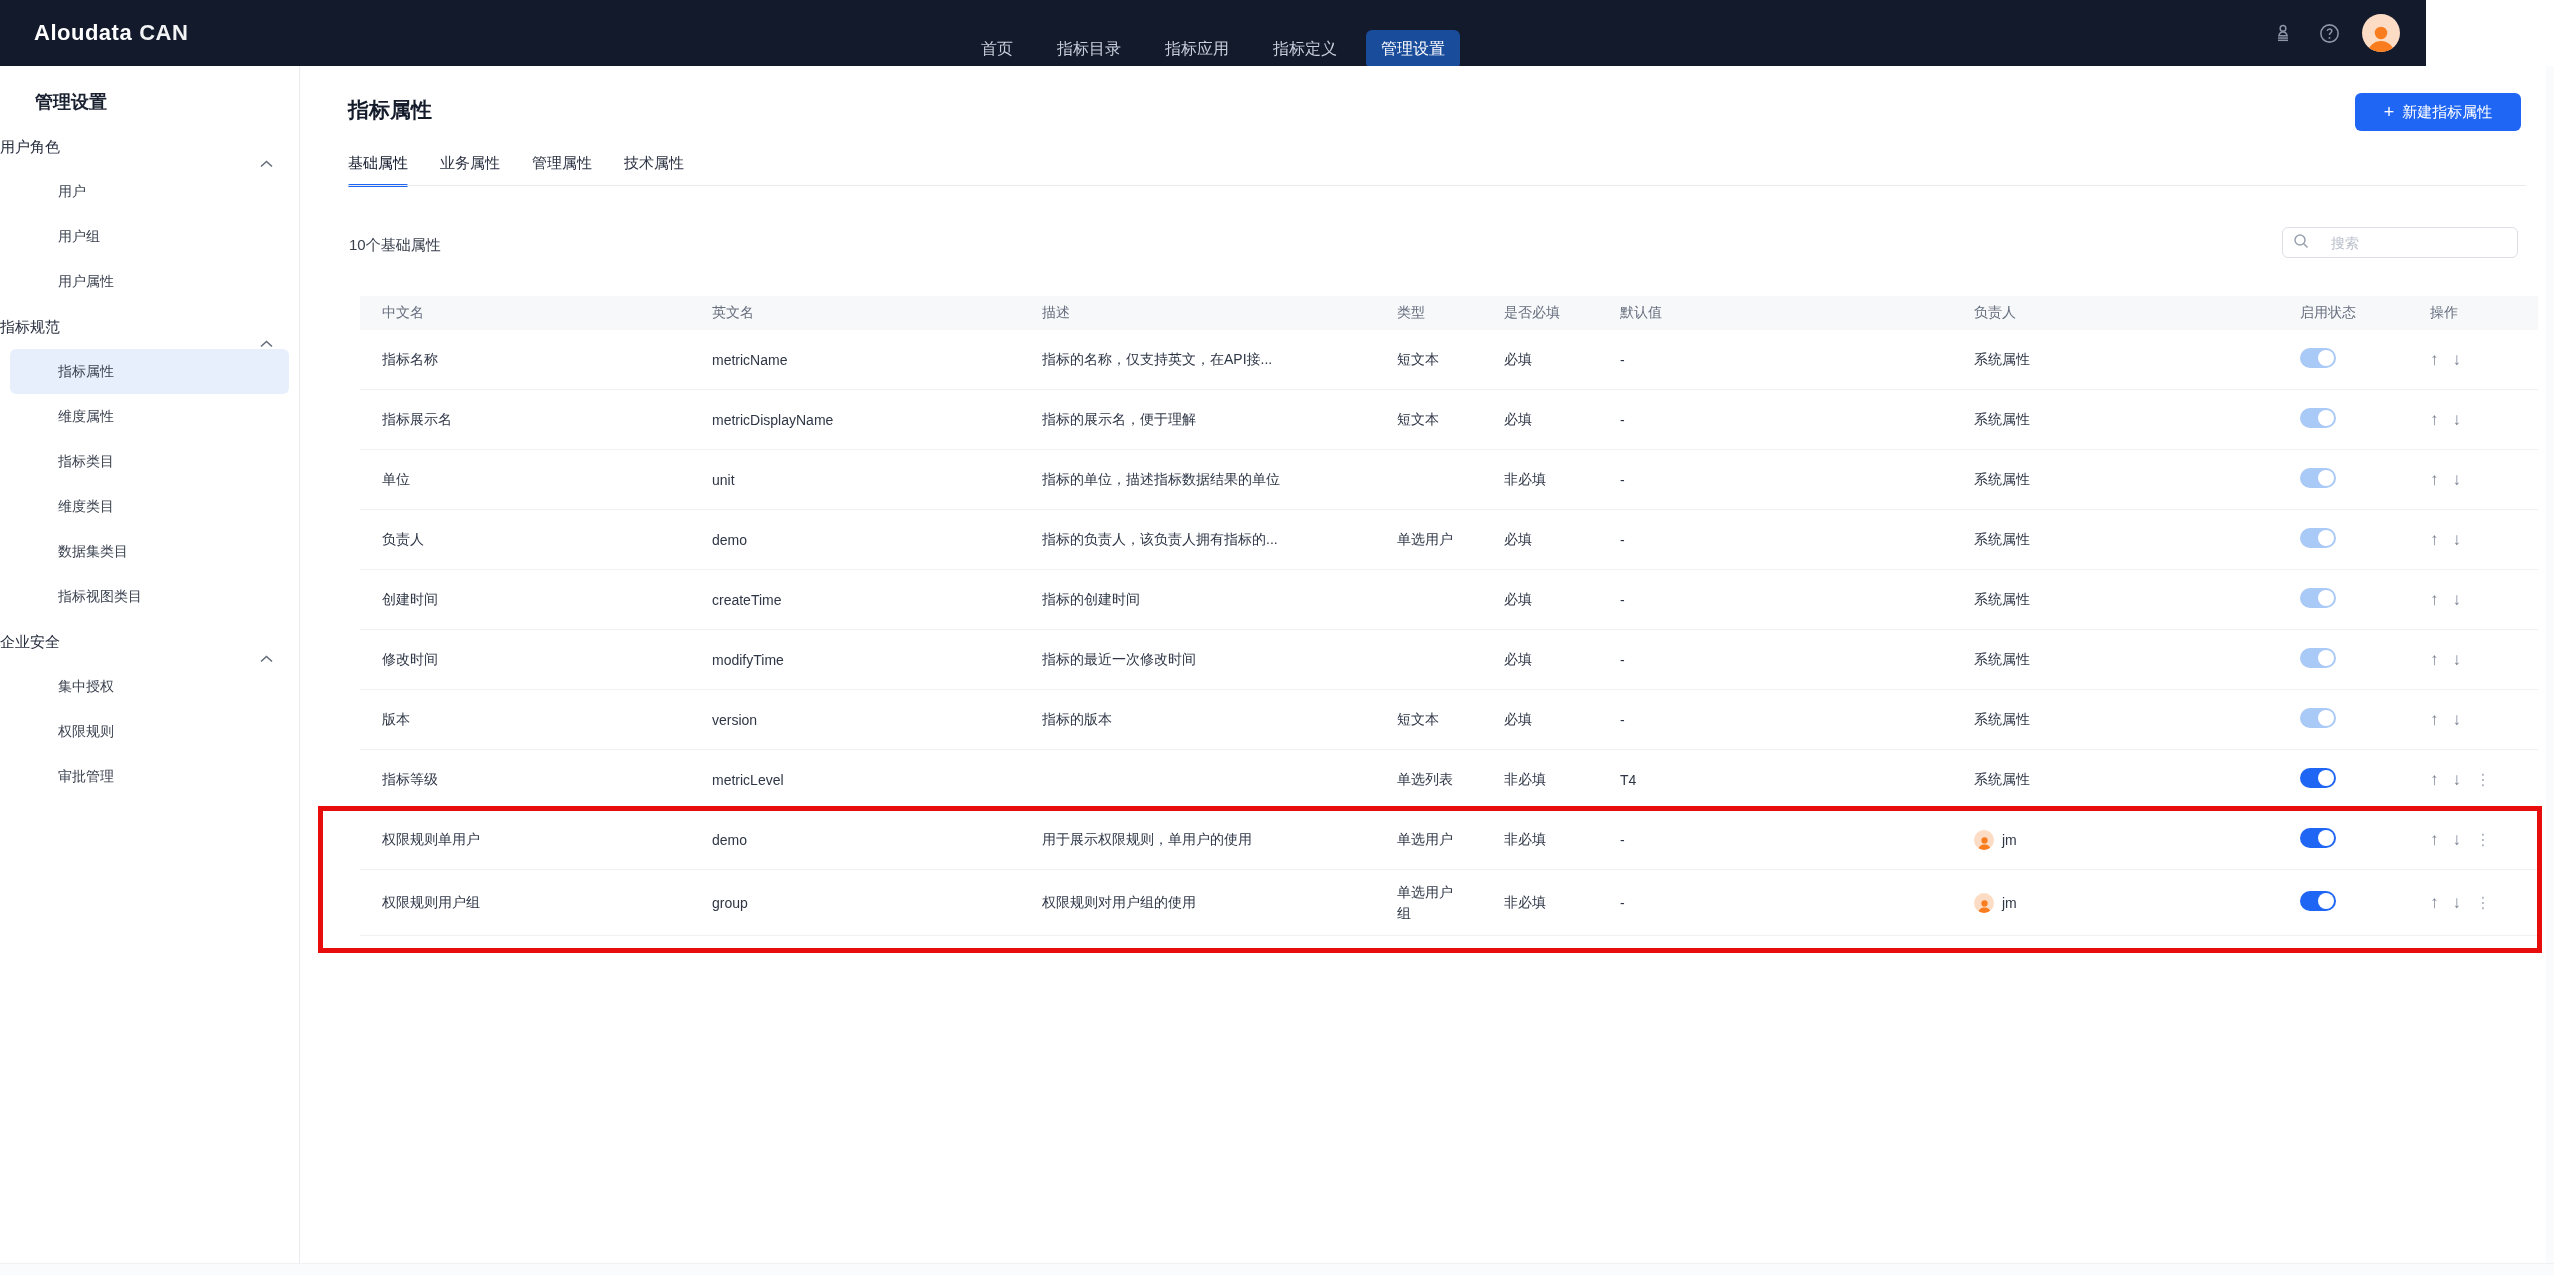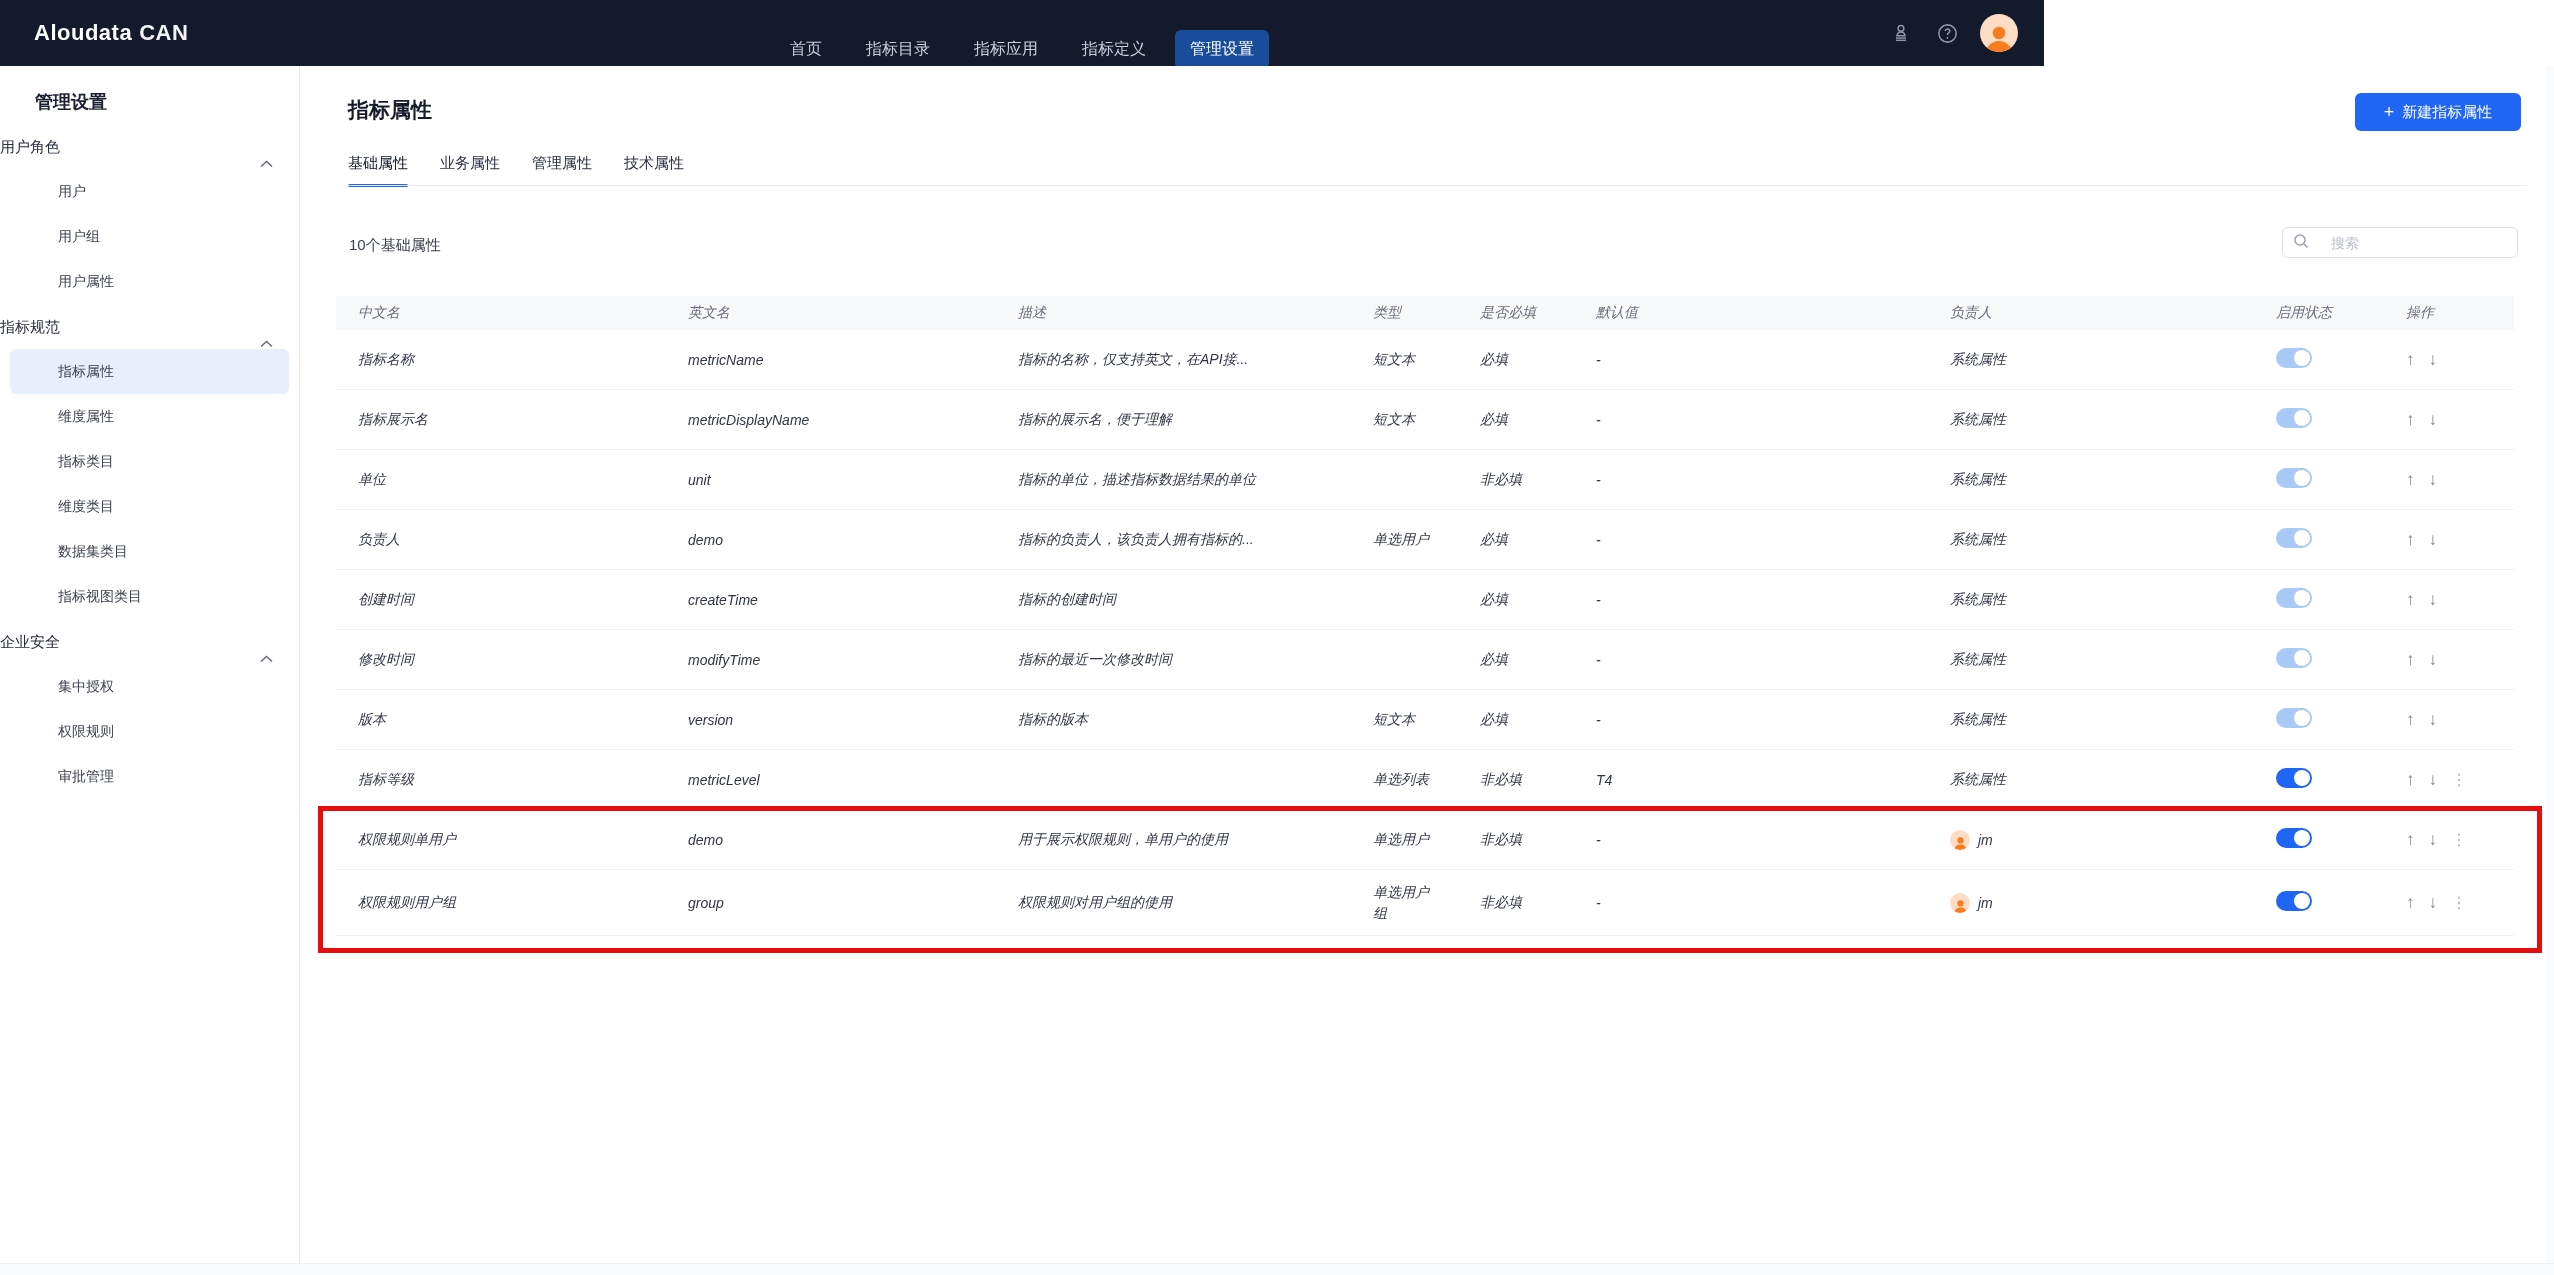--- a/index.html
+++ b/index.html
@@ -1,21 +1,21 @@
 <!DOCTYPE html>
 <html><head>
 <meta charset="utf-8">
 <style>
   * { margin:0; padding:0; box-sizing:border-box; }
   html,body { background:#fff; }
   body { font-family:"Liberation Sans","DejaVu Sans",sans-serif; }
   .page { position:relative; width:2554px; height:1275px; background:#fff; overflow:hidden; }
 
   
-  .navbar { position:absolute; left:0; top:0; width:2044px; height:66px; background:#121a2c;
+  .navbar { position:absolute; left:0; top:0; width:2426px; height:66px; background:#121a2c;
             display:flex; align-items:center; }
   .logo { position:absolute; left:34px; top:0; height:66px; display:flex; align-items:center;
           color:#fff; font-size:22px; letter-spacing:.5px; }
   .logo b { font-weight:800; }
   .logo span.suffix { font-weight:700; margin-left:7px; opacity:.95; }
   .nav-menu { position:absolute; left:0; right:0; top:16px; height:66px; display:flex;
               align-items:center; justify-content:center; gap:14px; }
   .nav-item { color:#c9cedb; font-size:16px; padding:9px 15px; border-radius:6px; cursor:pointer; white-space:nowrap; }
   .nav-item.active { background:#1a4c9c; color:#fff; }
   .nav-right { position:absolute; right:26px; top:0; height:66px; display:flex; align-items:center; gap:20px; }
@@ -51,21 +51,21 @@
              font-family:"Liberation Sans",sans-serif; }
   .new-btn .plus { font-size:18px; font-weight:400; line-height:1; }
   .search-box { position:absolute; left:1981px; top:161px; width:236px; height:31px;
                 border:1px solid #dcdfe6; border-radius:6px; background:#fff;
                 display:flex; align-items:center; padding:0 10px; gap:7px; }
   .search-box input { border:none; outline:none; flex:1; font-size:14px; color:#a21caf;
                       font-family:Liberation Sans, sans-serif; background:transparent;margin-left:15px; }
   .search-box input::placeholder { color:#b9bfca; }
 
   
-  .table { position:absolute; left:35px; top:230px; width:2178px;font-style:italic; }
+  .table { position:absolute; left:59px; top:230px; width:2178px; }
   .trow, .thead { display:grid;
       grid-template-columns:330px 330px 355px 107px 116px 354px 326px 130px 130px; }
   .thead { height:34px; background:#f7f8fa; align-items:center; }
   .thead .hcell { font-size:14px; color:#666e7e; padding-left:22px; white-space:nowrap; }
   .trow { min-height:60px; border-bottom:1px solid #f0f1f4; align-items:center; }
   .trow.tall { min-height:66px; }
   .cell { font-size:14px; color:#2e3646; padding-left:22px; }
   .c-type span { display:inline-block; max-width:64px; line-height:1.5; }
   .c-owner { display:flex; align-items:center; gap:8px; }
   .owner-avatar { width:20px; height:20px; border-radius:50%; background:#fcdcc4; overflow:hidden;

